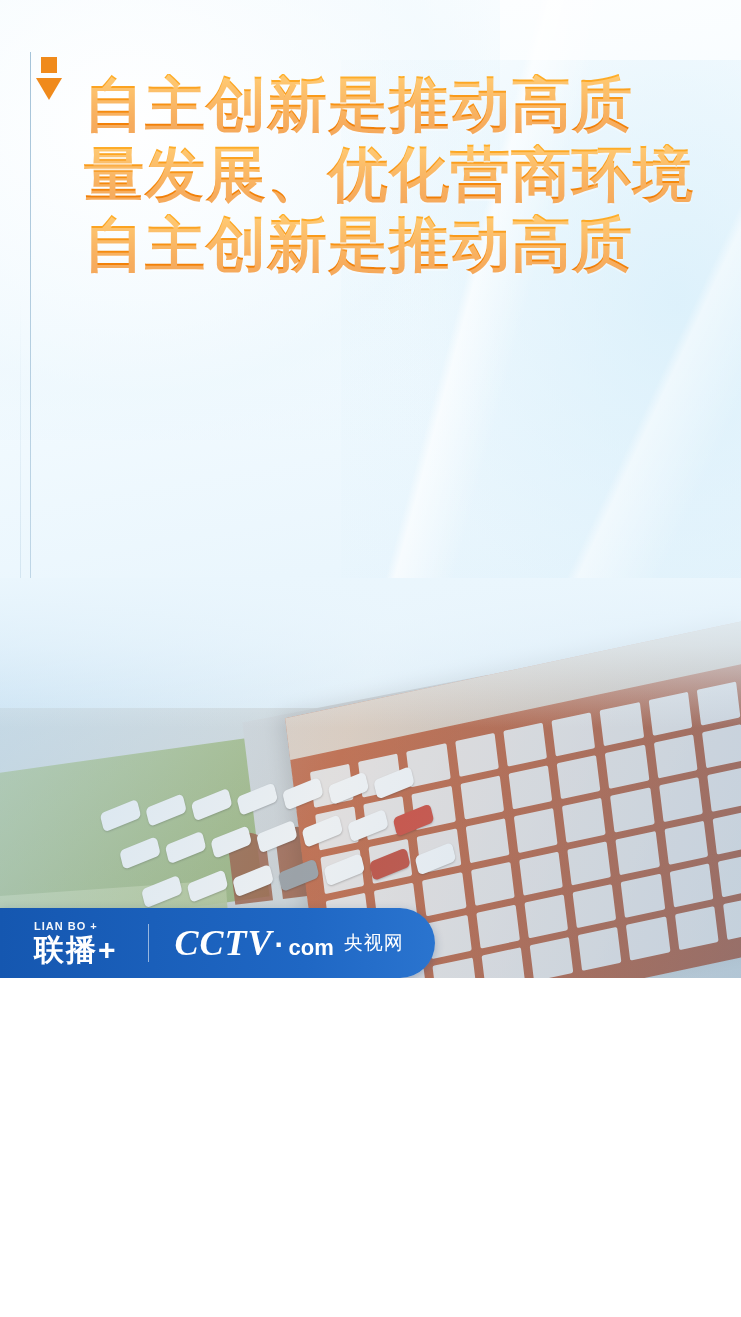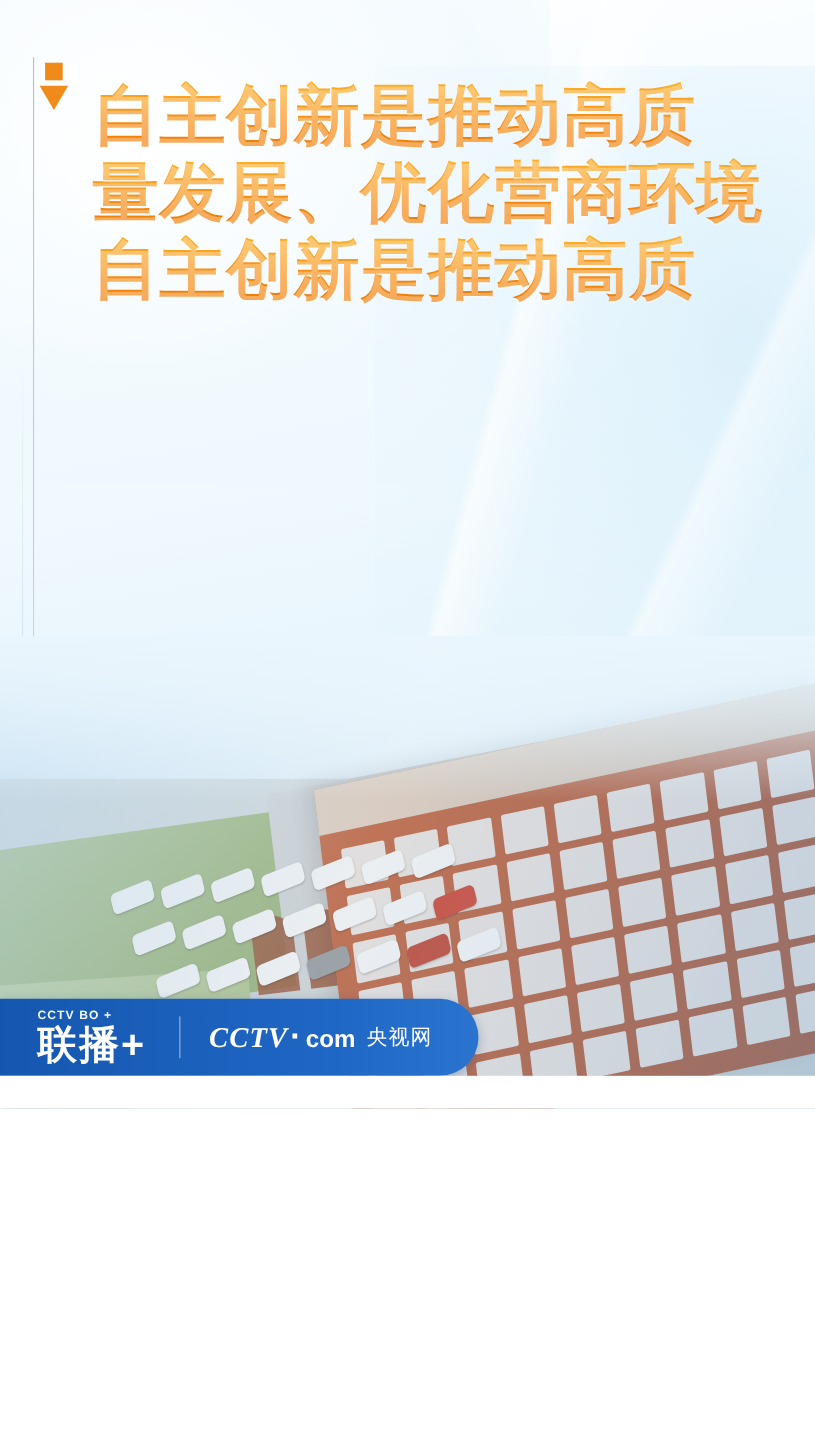--- a/index.html
+++ b/index.html
@@ -285,40 +285,40 @@
     line-height: 1;
   }
   .lianbo-en {
     font-size: 11px;
     letter-spacing: 1px;
     font-weight: bold;
     opacity: 0.95;
     margin-bottom: 3px;
   }
   .lianbo-cn {
-    font-size: 36px;
+    font-size: 30px;
     font-weight: bold;
     letter-spacing: 2px;
   }
   .bar-divider {
     width: 1px;
     height: 38px;
     background: rgba(255,255,255,0.55);
     margin: 0 26px 0 30px;
   }
   .cctv-wrap {
     display: flex;
     align-items: baseline;
     color: #ffffff;
   }
   .cctv {
     font-family: "Liberation Serif", serif;
     font-style: italic;
     font-weight: bold;
-    font-size: 26px;
+    font-size: 36px;
     letter-spacing: 1px;
   }
   .cctv-dot {
     font-size: 30px;
     font-weight: bold;
     margin: 0 2px;
   }
   .cctv-com {
     font-size: 22px;
     font-weight: bold;
@@ -461,21 +461,21 @@
       <div class="car" style="left:252px;top:156px;background:#b33a2b;"></div>
       <div class="car" style="left:298px;top:168px;"></div>
     </div>
 
     <div class="photo-tint"></div>
     <div class="photo-fade"></div>
   </div>
 
   <div class="logobar">
     <div class="lianbo">
-      <span class="lianbo-en">CCTV BO +</span>
+      <span class="lianbo-en">LIAN BO +</span>
       <span class="lianbo-cn">联播+</span>
     </div>
     <div class="bar-divider"></div>
     <div class="cctv-wrap">
       <span class="cctv">CCTV</span>
       <span class="cctv-dot">·</span>
       <span class="cctv-com">com</span>
       <span class="cctv-cn">央视网</span>
     </div>
   </div>

